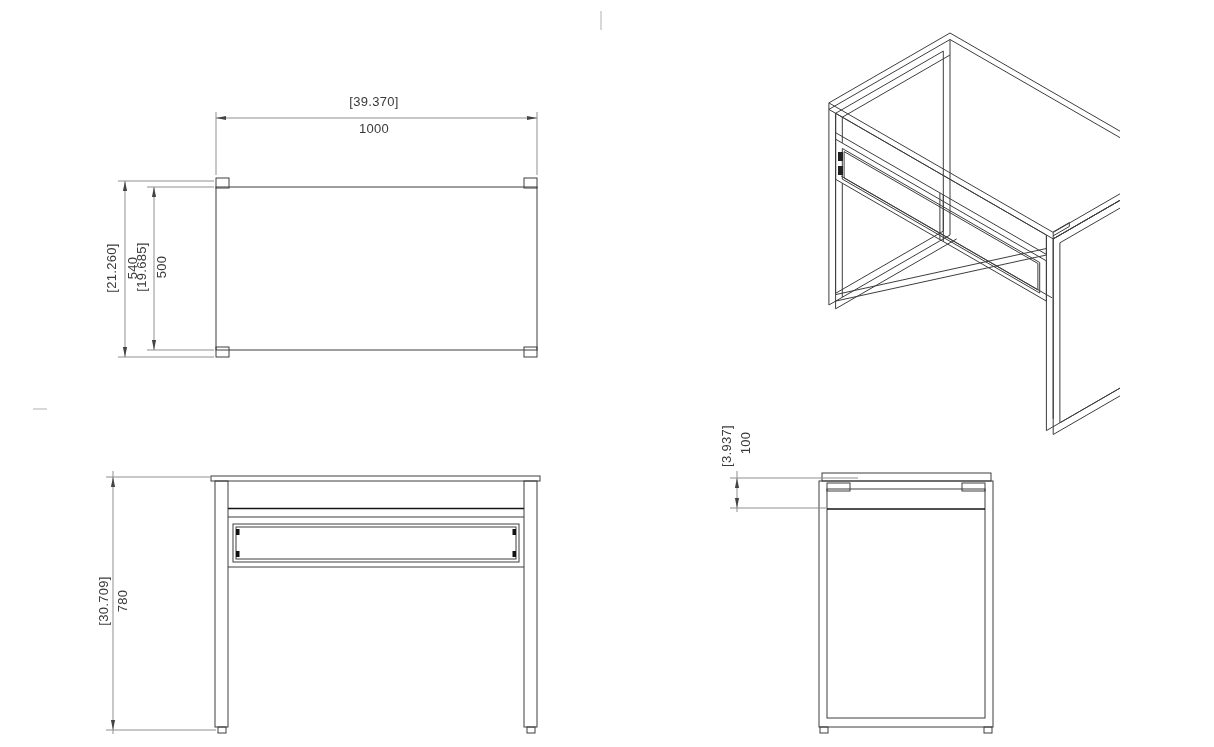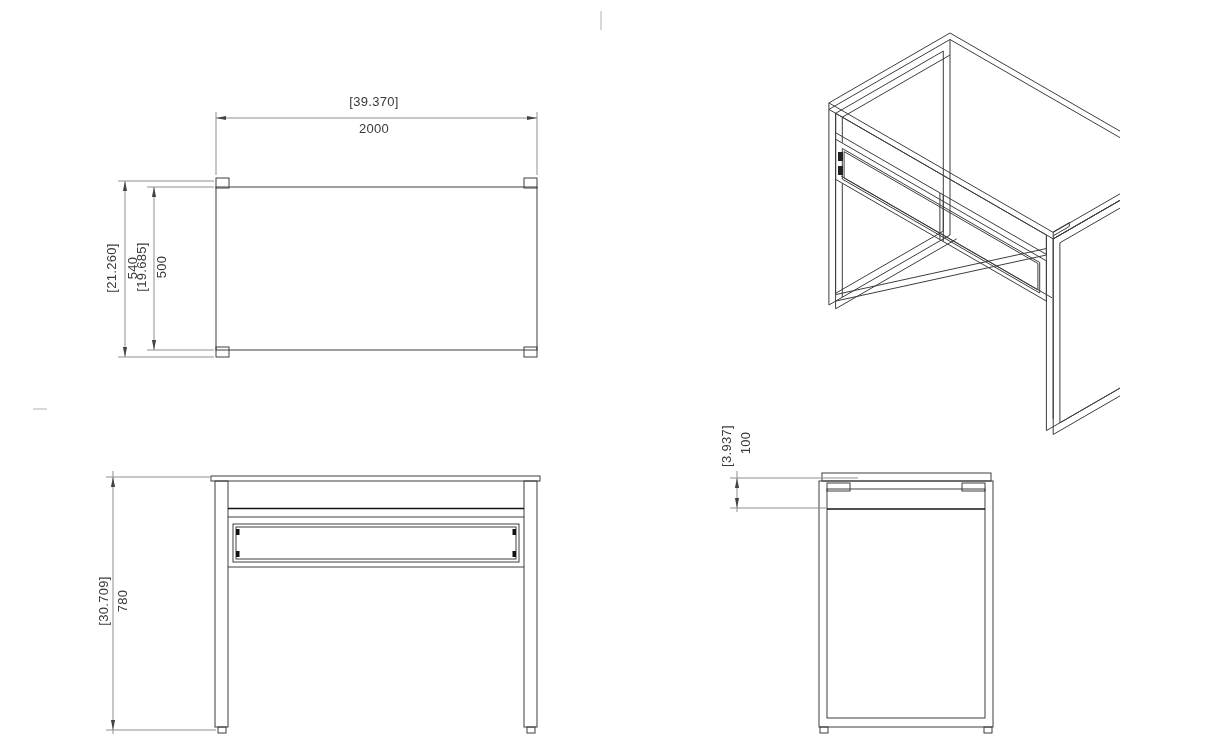--- a/index.html
+++ b/index.html
@@ -113,21 +113,21 @@
         <polygon points="737,478 734.9,488 739.1,488" fill="#444"></polygon>
         <polygon points="737,508 734.9,498 739.1,498" fill="#444"></polygon>
       </g>
     <g id="gArt">
         <line x1="601" y1="11" x2="601" y2="30" stroke="#d8d8d8" stroke-width="2"></line>
         <line x1="33" y1="409" x2="47" y2="409" stroke="#d8d8d8" stroke-width="2"></line>
       </g>
   </svg>
 
   <div class="dim-label" style="left:374px;top:101px">[39.370]</div>
-  <div class="dim-label" style="left:374px;top:128px">2000</div>
+  <div class="dim-label" style="left:374px;top:128px">1000</div>
   <div class="dim-label rot" style="left:111px;top:268px">[21.260]</div>
   <div class="dim-label rot" style="left:132px;top:268px">540</div>
   <div class="dim-label rot" style="left:141px;top:267px">[19.685]</div>
   <div class="dim-label rot" style="left:161px;top:267px">500</div>
   <div class="dim-label rot" style="left:103px;top:601px">[30.709]</div>
   <div class="dim-label rot" style="left:122px;top:601px">780</div>
   <div class="dim-label rot" style="left:726px;top:446px">[3.937]</div>
   <div class="dim-label rot" style="left:745px;top:443px">100</div>
 </div>
 

